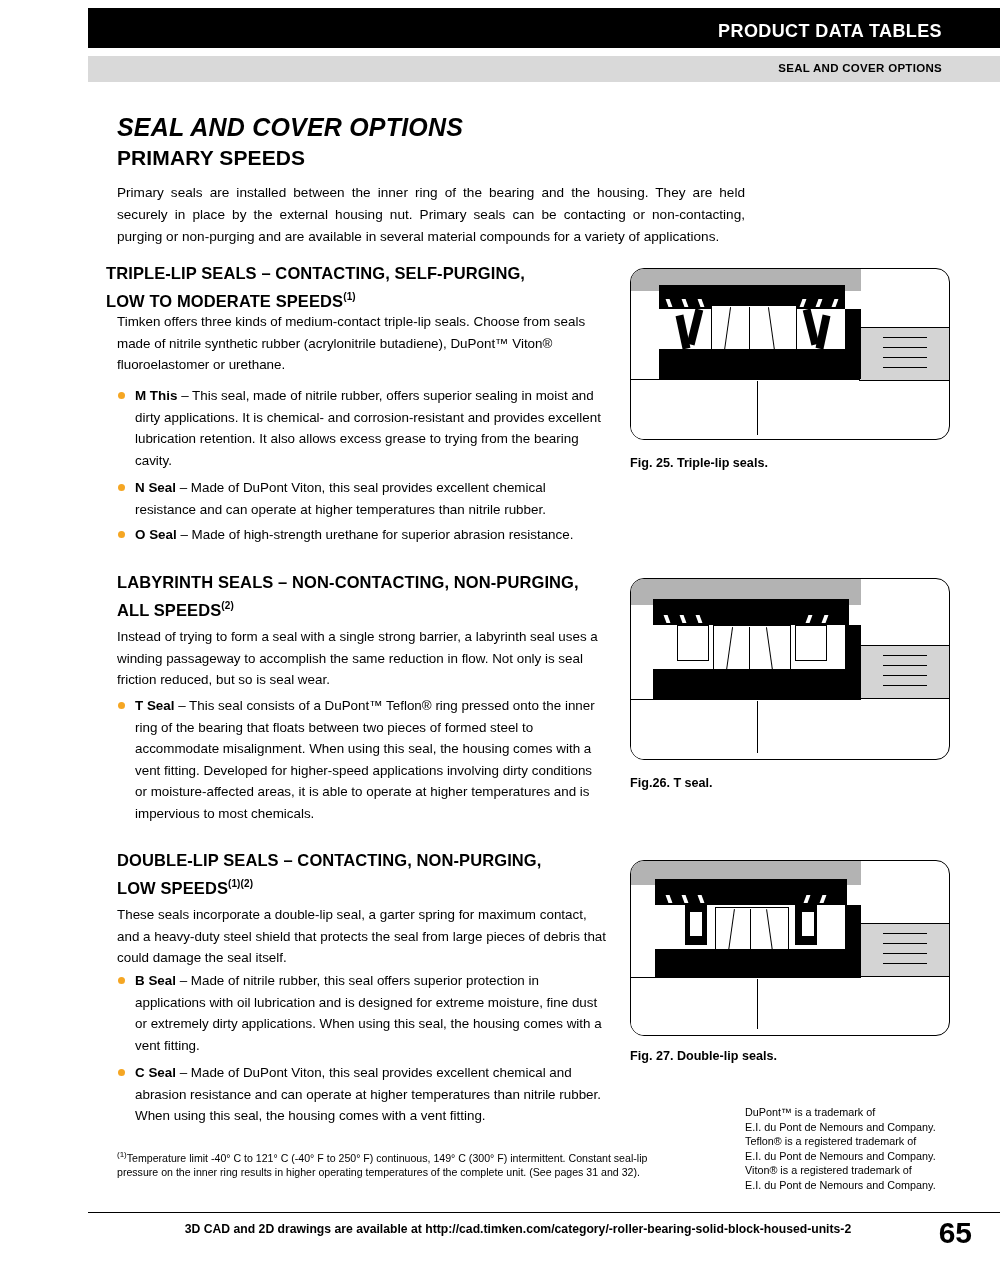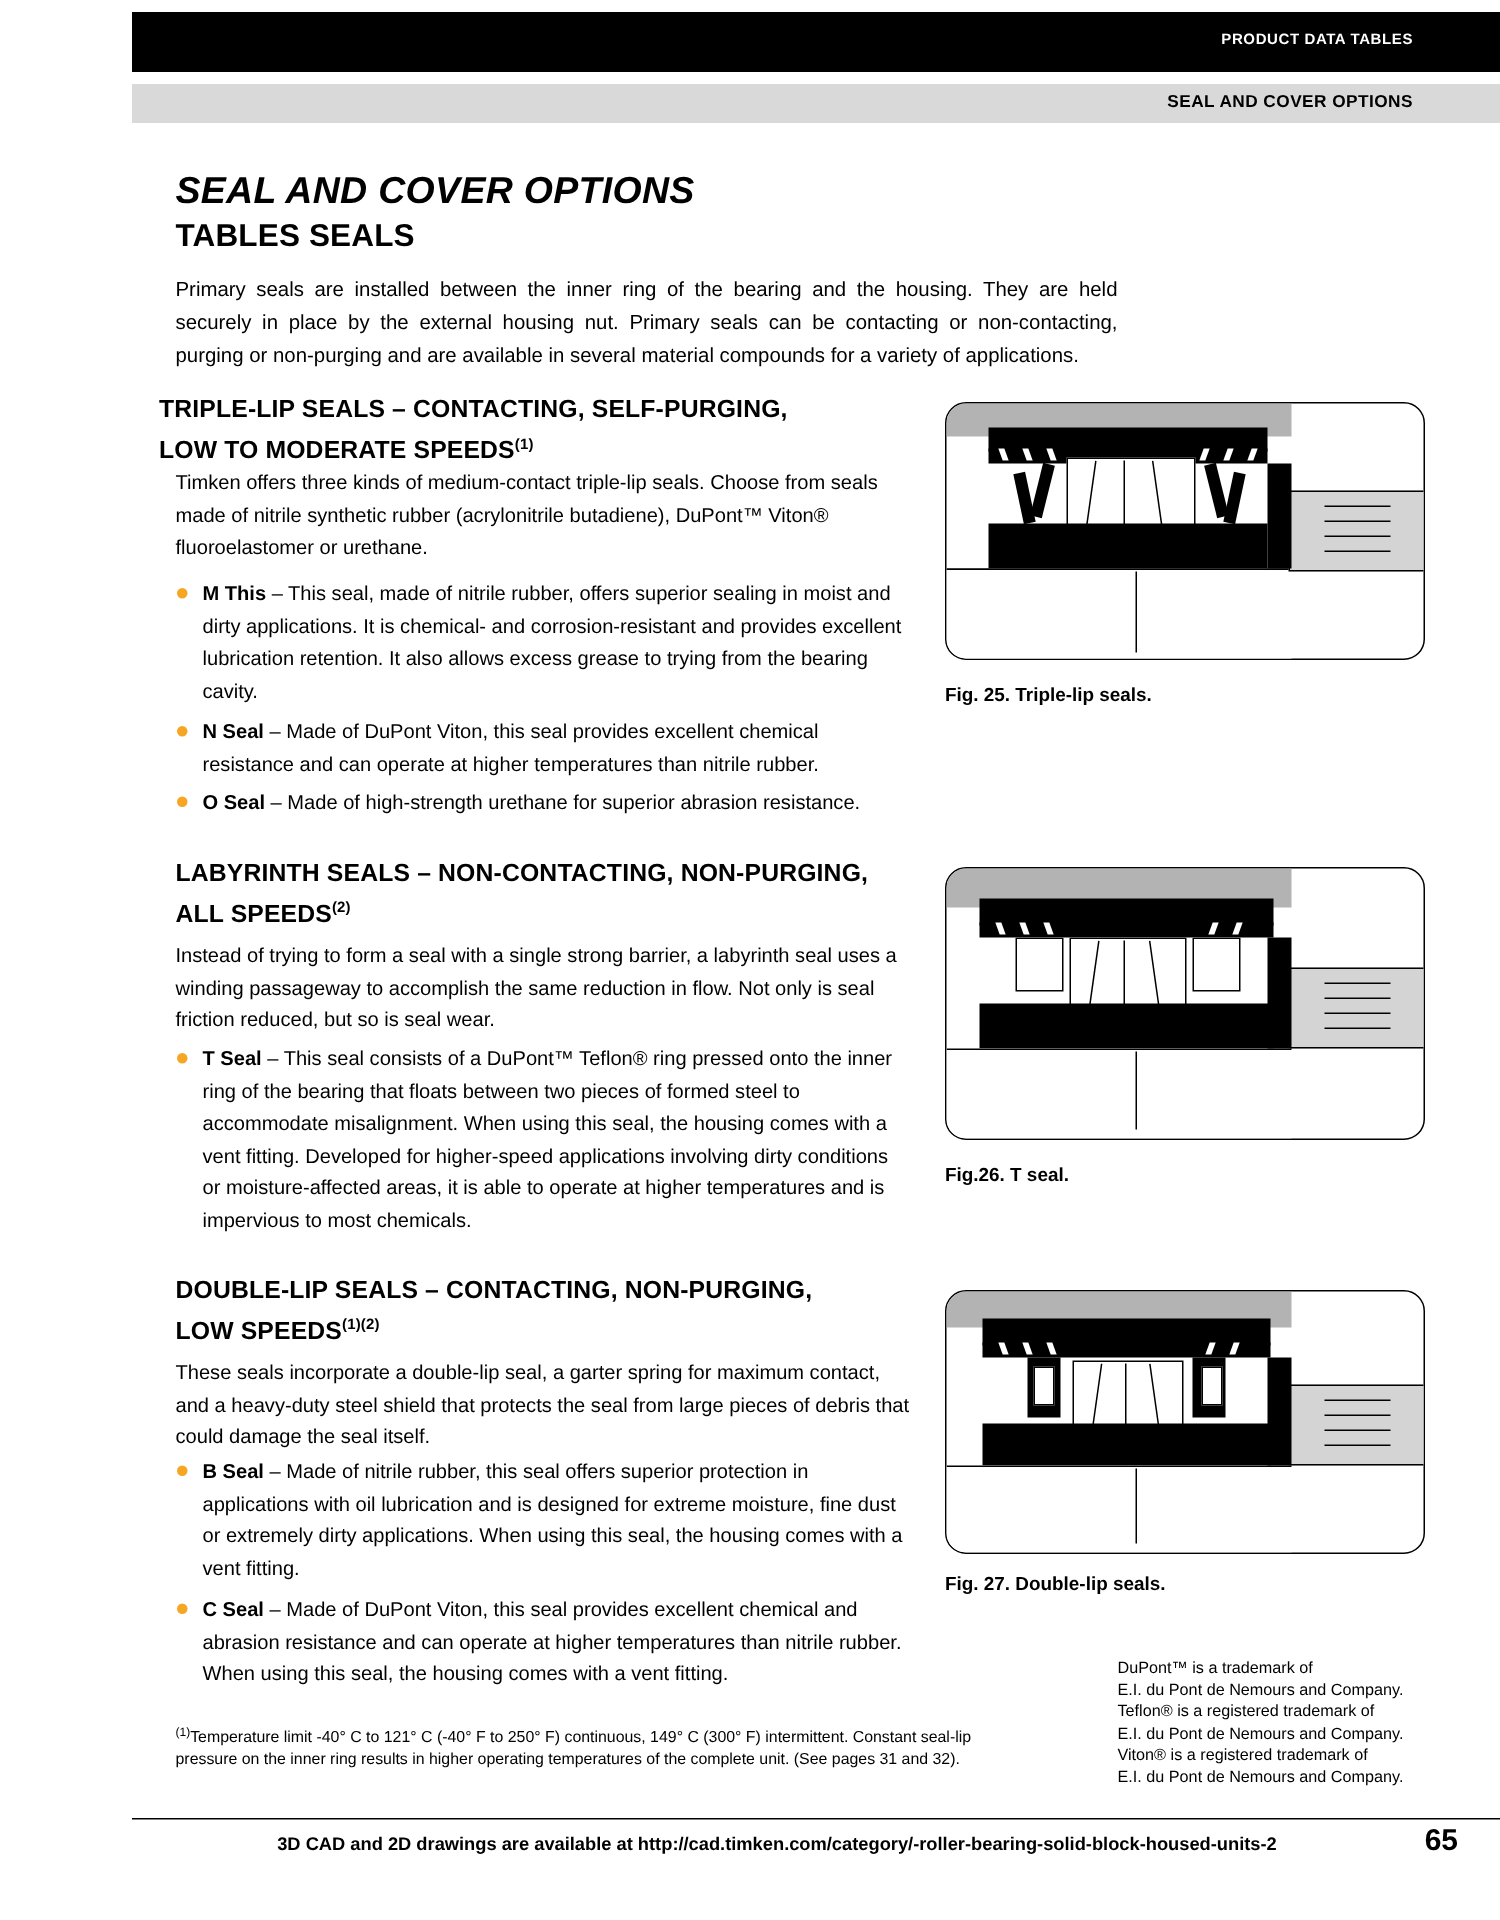--- a/index.html
+++ b/index.html
@@ -23,21 +23,21 @@
     top: 8px;
     width: 912px;
     height: 40px;
     background: #000000;
   }
   .hdr-black .txt {
     position: absolute;
     right: 58px;
     top: 13px;
     color: #ffffff;
-    font-size: 10px;
+    font-size: 18px;
     font-weight: bold;
     letter-spacing: 0.4px;
   }
   .hdr-grey {
     position: absolute;
     left: 88px;
     top: 56px;
     width: 912px;
     height: 26px;
     background: #d9d9d9;
@@ -177,36 +177,36 @@
     top: 1222px;
     width: 860px;
     text-align: center;
     font-size: 12.2px;
     font-weight: bold;
   }
   .page-num {
     position: absolute;
     right: 28px;
     top: 1216px;
-    font-size: 20px;
+    font-size: 30px;
     font-weight: bold;
   }
 </style>
 </head>
 <body>
 
 <div class="hdr-black">
   <div class="txt">PRODUCT DATA TABLES</div>
 </div>
 <div class="hdr-grey">
   <div class="txt">SEAL AND COVER OPTIONS</div>
 </div>
 
 <div class="title-main">SEAL AND COVER OPTIONS</div>
-<div class="title-sub">TABLES SEALS</div>
+<div class="title-sub">PRIMARY SPEEDS</div>
 <div class="intro">Primary seals are installed between the inner ring of the bearing and the housing. They are held securely in place by the external housing nut. Primary seals can be contacting or non-contacting, purging or non-purging and are available in several material compounds for a variety of applications.</div>
 
 <div class="sec-head" style="left:106px; top:261px;">
   <span>TRIPLE-LIP SEALS – CONTACTING, SELF-PURGING,</span><br>
   <span>LOW TO MODERATE SPEEDS</span><sup>(1)</sup>
 </div>
 <div class="body-para" style="left:117px; top:311px;">Timken offers three kinds of medium-contact triple-lip seals. Choose from seals made of nitrile synthetic rubber (acrylonitrile butadiene), DuPont™ Viton® fluoroelastomer or urethane.</div>
 
 <div class="bullet" style="left:117px; top:385px;">
   <b>M This</b><span> – This seal, made of nitrile rubber, offers superior sealing in moist and dirty applications. It is chemical- and corrosion-resistant and provides excellent lubrication retention. It also allows excess grease to trying from the bearing cavity.</span>

